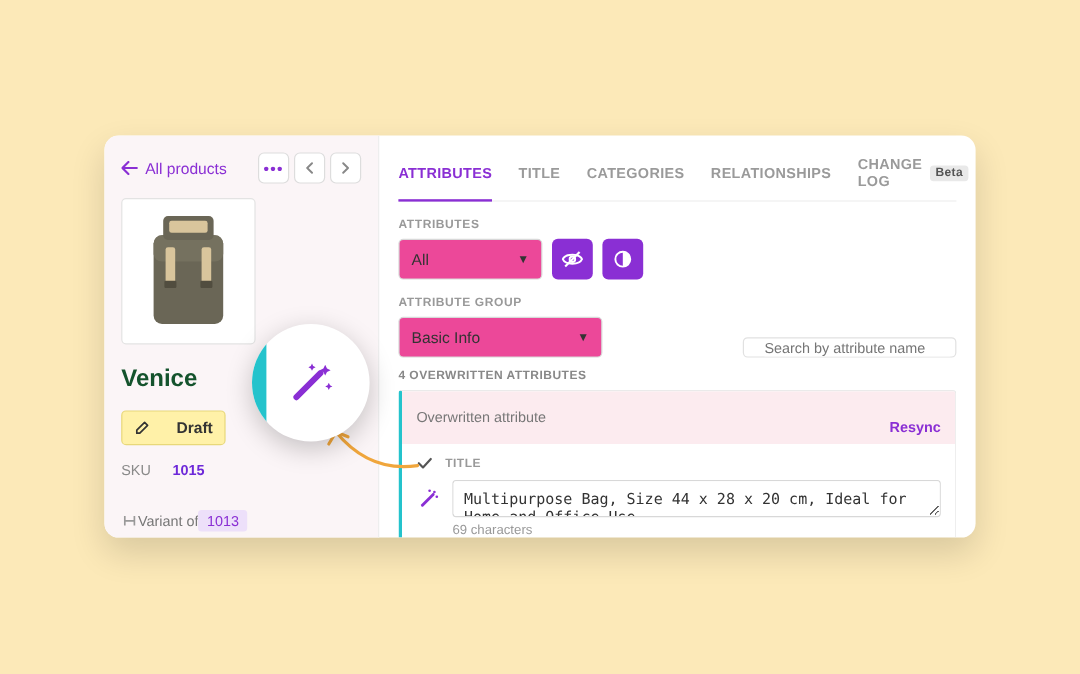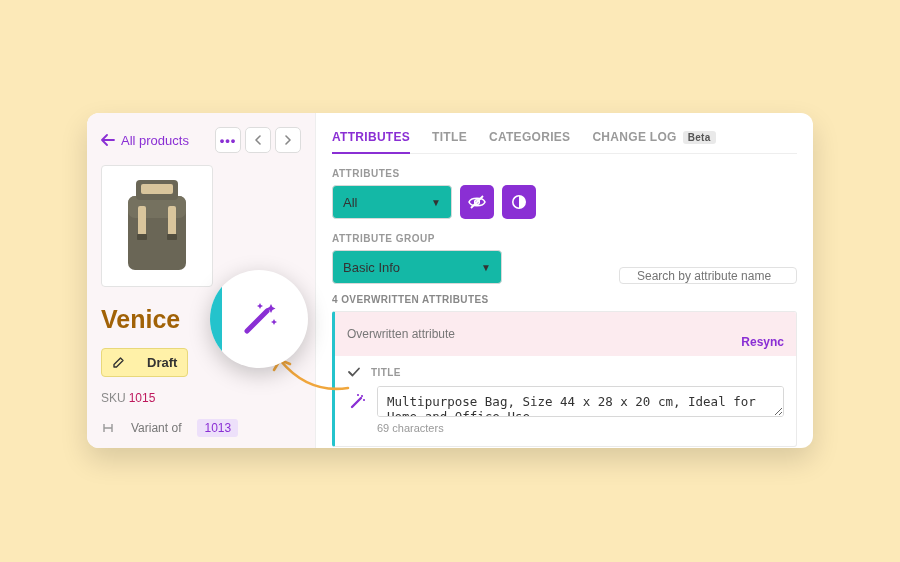--- a/index.html
+++ b/index.html
@@ -65,47 +65,47 @@
     width: 112px;
     height: 122px;
     border: 1px solid #e3e3e3;
     border-radius: 4px;
     background: #fff;
     padding: 6px;
     display:flex; align-items:center; justify-content:center;
   }
   .product-name {
     margin-top: 18px;
-    font-size: 25px;
+    font-size: 20px;
     font-weight: 700;
-    color: #a16207;
+    color: #14532d;
   }
   .draft-badge {
     margin-top: 14px;
     display: inline-flex;
     align-items: center;
     gap: 22px;
     background: #fff1a8;
     border: 1px solid #e8d87a;
     border-radius: 4px;
     padding: 6px 10px;
     font-weight: 600;
     color: #333;
     cursor:pointer;
     width: fit-content;
   }
   .meta-line {
-    display:flex; align-items:center; gap: 3px;
+    display:flex; align-items:center; gap: 18px;
     color: #8a8a8a; margin-top: 14px;
     font-size: 12px;
   }
-  .meta-val { color:#be185d; font-weight:400; }
+  .meta-val { color:#6d28d9; font-weight:700; }
   .variant-line {
-    display:flex; align-items:center; gap:16px;
-    margin-top: 14px; color:#777; font-size:12px;
+    display:flex; align-items:center; gap:0;
+    margin-top: 26px; color:#777; font-size:12px;
   }
   .variant-chip {
     background:#ede0fa; color:#8a2fd4;
     padding:2px 7px; border-radius:3px; font-weight:400;
   }
 
   
   .right-panel {
     flex: 1;
     padding: 8px 16px 0 16px;
@@ -135,21 +135,21 @@
   .beta-chip { background:#e9e9e9; color:#555; font-size:10px; padding:1px 5px; border-radius:3px; font-weight:600;}
   .section-label {
     font-size:10px; letter-spacing:0.5px;
     color:#999; font-weight:600;
     margin-bottom:6px;
   }
   .row { display:flex; align-items:center; gap:8px; }
   .select {
     height:34px; min-width:120px;
     border:1px solid #d8d8d8; border-radius:4px;
-    background:#14b8a6;
+    background:#ec4899;
     padding:0 10px;
     display:flex; align-items:center; justify-content:space-between;
     cursor:pointer;
     font-size:13px;
     gap: 20px;
   }
   .chev { font-size:10px; color:#333; }
   .icon-btn {
     width:34px; height:34px;
     background:#8a2fd4; border-radius:5px;
@@ -297,20 +297,23 @@
       <div class="tab active">
           <span>ATTRIBUTES</span>
         </div>
       <div class="tab">
           <span>TITLE</span>
         </div>
       <div class="tab">
           <span>CATEGORIES</span>
         </div>
       <div class="tab">
+          <span>RELATIONSHIPS</span>
+        </div>
+      <div class="tab">
         <span>CHANGE LOG</span>
         <span class="beta-chip">Beta</span>
       </div>
     </div>
 
     <div class="section-label">ATTRIBUTES</div>
     <div class="row">
       <div class="select">
         <span>All</span>
         <span class="chev">▼</span>

